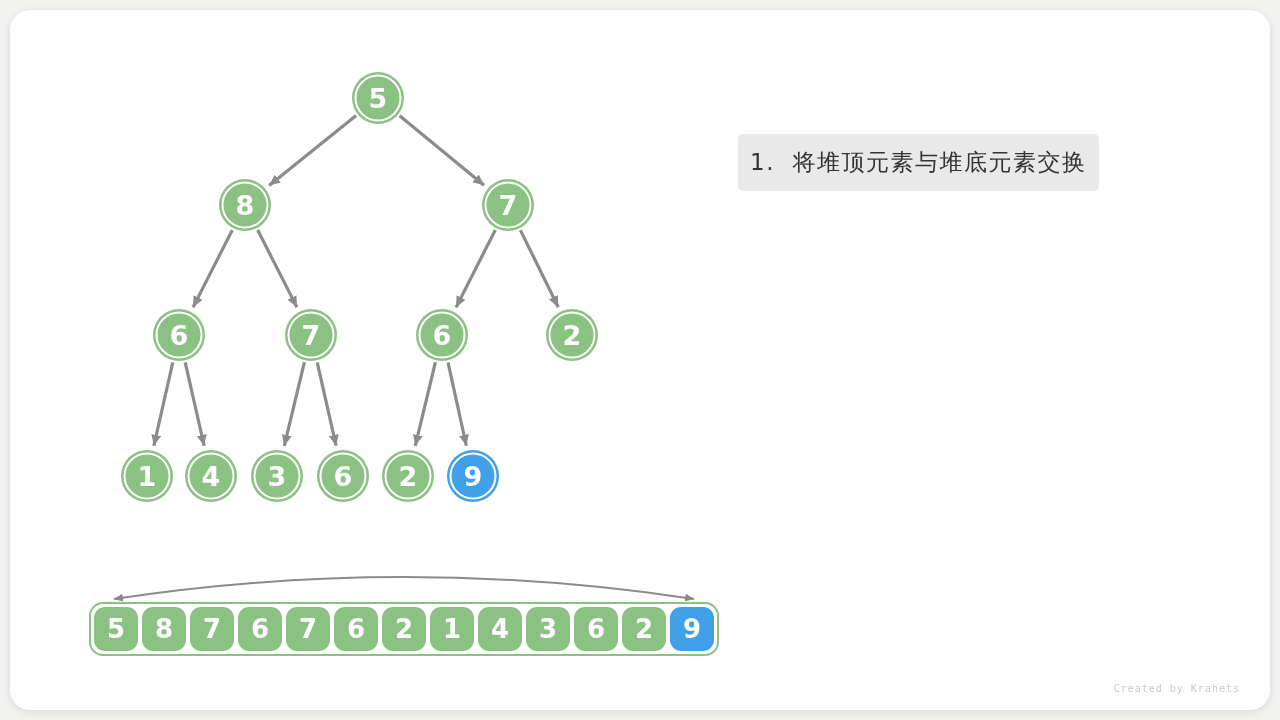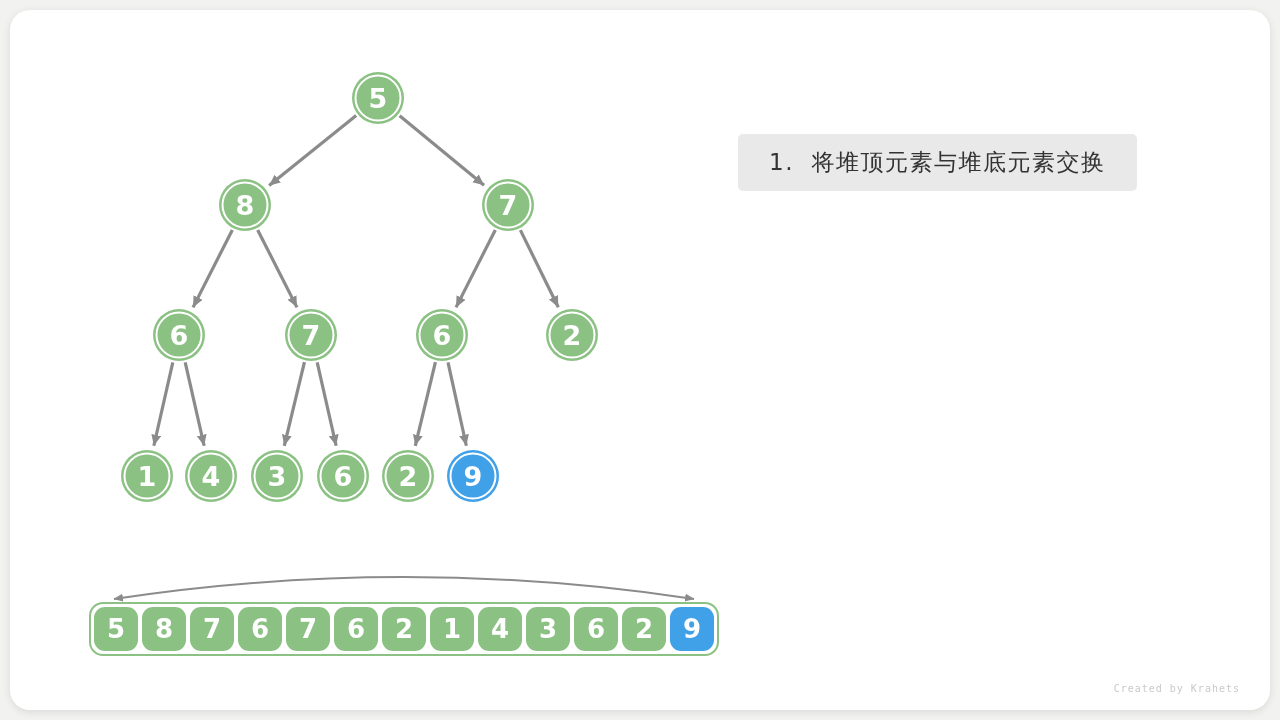--- a/index.html
+++ b/index.html
@@ -21,21 +21,21 @@
     position:absolute;left:738px;top:134px;width:430px;
   }
   .panel-title{
     font-size:26px;font-weight:bold;color:#3d3d3d;
     letter-spacing:1.5px;margin:0 0 38px 0;
   }
   .step-box{
     display:inline-block;
     background:#e9e9e9;color:#333333;
     font-size:23px;letter-spacing:1.5px;
-    padding:13px 31px;border-radius:5px;
+    padding:13px 12px;border-radius:5px;
     white-space:pre;
   }
   .array{
     position:absolute;left:89px;top:602px;
     display:inline-flex;gap:4px;padding:3px;
     background:#ffffff;border:2px solid #8cc184;border-radius:14px;
   }
   .array-cell{
     width:44px;height:44px;border-radius:11px;
     background:#8cc184;color:#ffffff;

